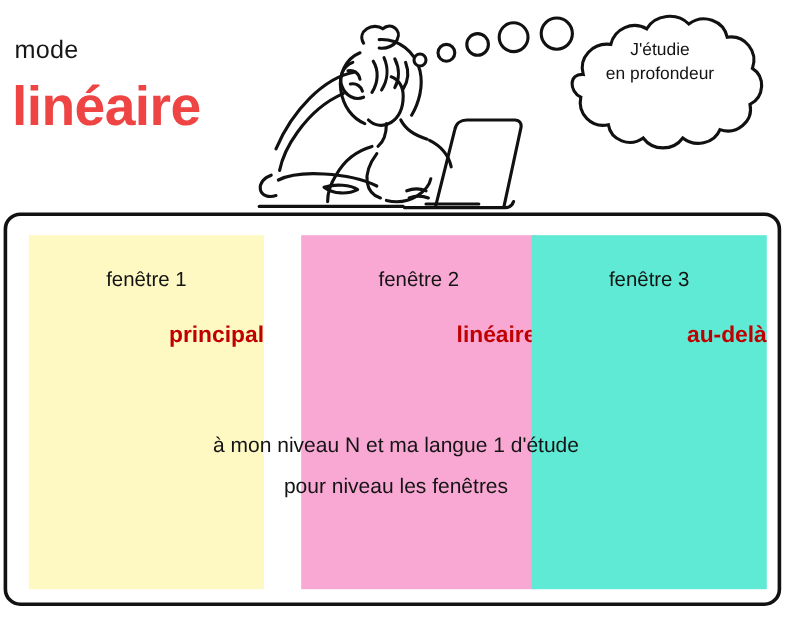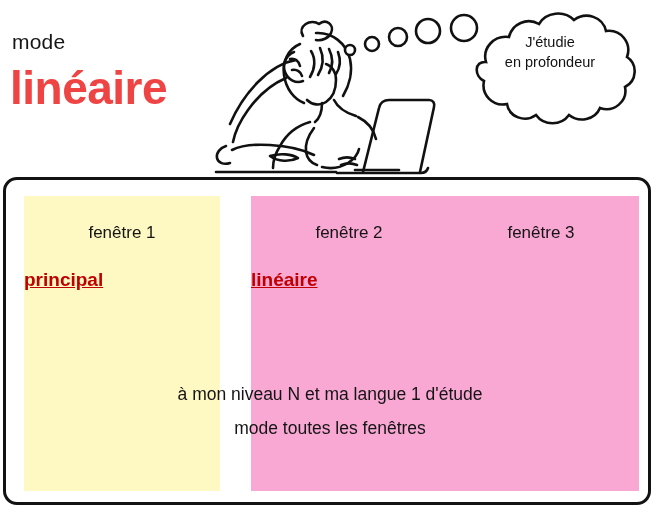--- a/index.html
+++ b/index.html
@@ -95,56 +95,54 @@
     height: 328px;
   }
   .panel {
     position: absolute;
     top: 16px;
     height: 295px;
     width: 196px;
   }
   .panel-1 { left: 18px;  background: #fef9c3; }
   .panel-2 { left: 229px; background: #f9a8d4; margin-left: 16px; }
-  .panel-3 { left: 437px; background: #f9a8d4; }
+  .panel-3 { left: 437px; background: #5eead4; }
 
   .panel-head {
     position: absolute;
     left: 0;
     top: 26px;
     width: 100%;
     text-align: center;
     font-size: 17px;
     line-height: 22px;
     color: #141414;
   }
   .panel-key {
     position: absolute;
     left: 0;
     top: 72px;
     width: 100%;
-    text-align: left;
+    text-align: right;
     font-size: 19px;
     line-height: 24px;
     font-weight: bold;
     color: #c00000;
-    text-decoration: underline;
   }
 
   
   #overlay-note {
     position: absolute;
     left: 0;
     top: 174px;
     width: 648px;
     text-align: center;
     font-size: 17.5px;
     line-height: 34px;
     color: #141414;
-    margin-top: 23px;
   }
   #overlay-note span { display: block; }
 </style>
 </head>
 <body>
 
 <div id="header-area">
   <div id="mode-label">mode</div>
   <div id="mode-title">linéaire</div>
 </div>
@@ -236,21 +234,22 @@
       <div class="panel-key">principal</div>
     </div>
 
     <div class="panel panel-2">
       <div class="panel-head">fenêtre 2</div>
       <div class="panel-key">linéaire</div>
     </div>
 
     <div class="panel panel-3">
       <div class="panel-head">fenêtre 3</div>
+      <div class="panel-key">au-delà</div>
     </div>
 
     <div id="overlay-note">
       <span>à mon niveau N et ma langue 1 d'étude</span>
-      <span>mode toutes les fenêtres</span>
+      <span>pour niveau les fenêtres</span>
     </div>
 
   </div>
 </div>
 
 </body></html>

